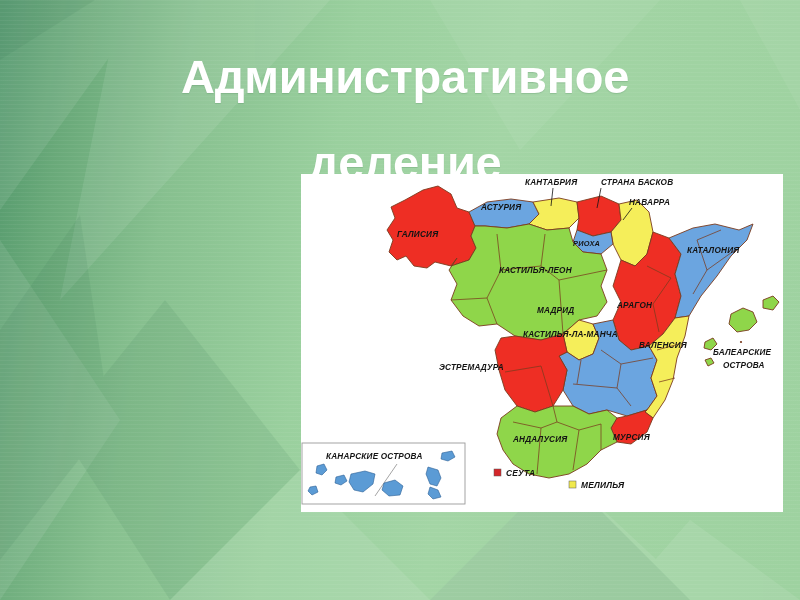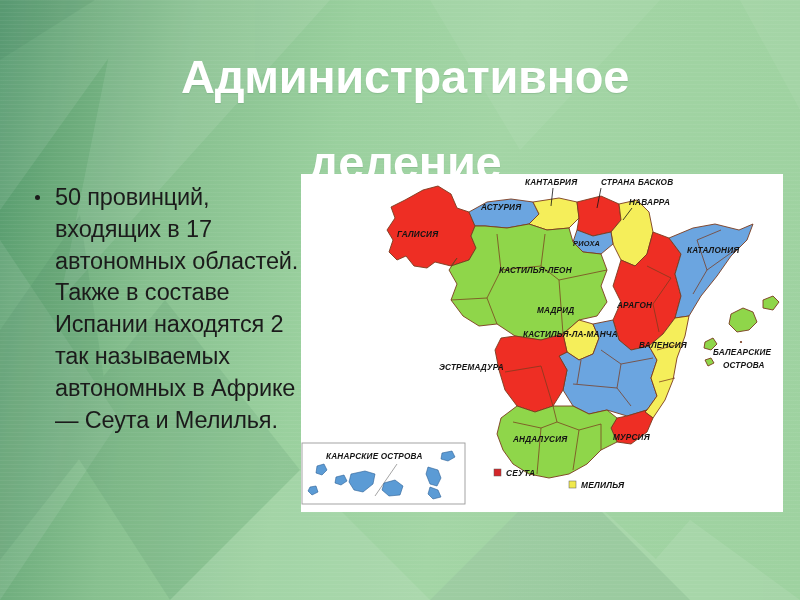--- a/index.html
+++ b/index.html
@@ -160,26 +160,20 @@
         <polygon points="430,0 660,0 520,150"></polygon>
         <polygon points="740,0 800,0 800,110"></polygon>
       </g>
     </svg>
   </div>
   <div class="bg-scan"></div>
 
   <div id="title">Административное
 деление</div>
 
-  <ul id="bullet-list">
-    <li class="bullet-item">
-      <span class="bullet-dot"></span>
-      <span>50 провинций, входящих в 17 автономных областей. Также в составе Испании находятся 2 так называемых автономных в Африке — Сеута и Мелилья.</span>
-    </li>
-  </ul>
 
   <div id="map-panel">
     <svg id="map-svg" viewBox="0 0 482 338">
 
       <path class="rg" fill="#ee2e24" d="M122,16 L137,12 L150,20 L156,34 L168,38 L174,52 L170,62 L175,74 L168,86 L150,92 L134,88 L126,94
            L113,92 L105,82 L96,86 L88,78 L92,66 L86,56 L94,44 L90,33 L104,26 Z"></path>
 
       <path class="rg" fill="#6ba5e0" d="M168,38 L186,28 L210,25 L232,28 L238,40 L228,50 L206,54 L184,52 L174,52 Z"></path>
 
       <path class="rg" fill="#f5ee5a" d="M232,28 L258,24 L276,28 L278,44 L268,54 L246,56 L228,50 L238,40 Z"></path>

